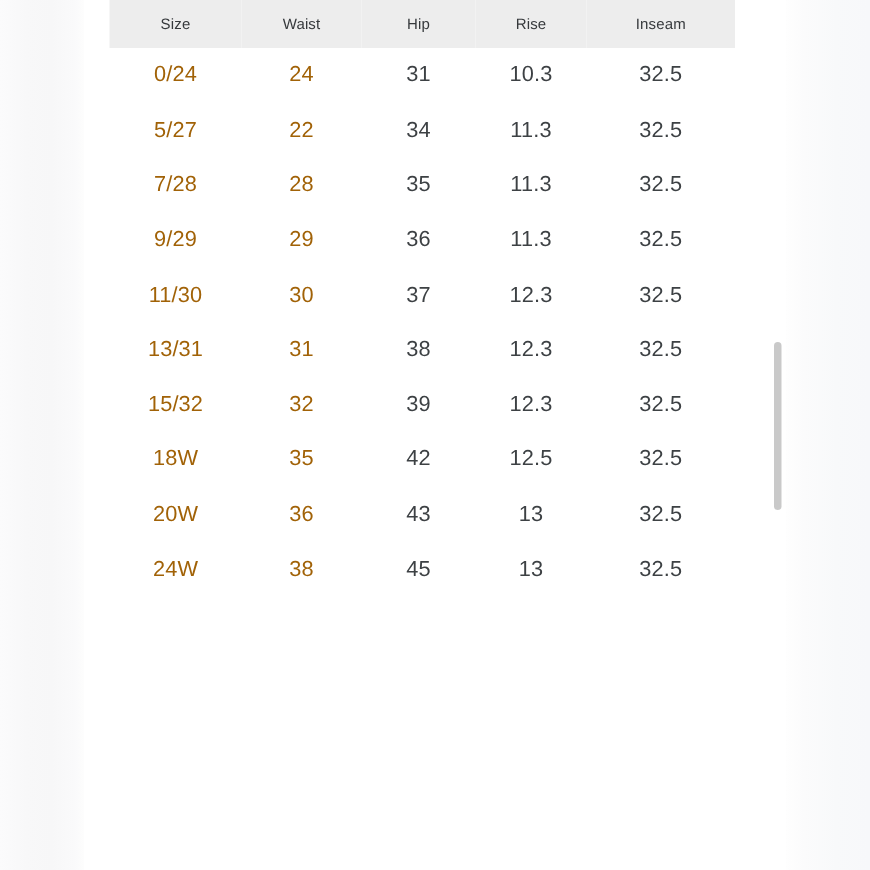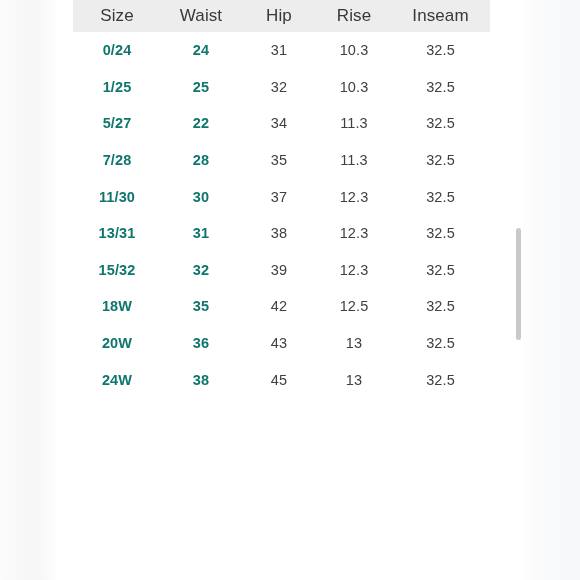--- a/index.html
+++ b/index.html
@@ -69,21 +69,21 @@
     table-layout: fixed;
   }
 
   table.size-table thead tr {
     background: #ededed;
   }
 
   table.size-table th {
     height: 32px;
     padding: 0;
-    font-size: 17px;
+    font-size: 10px;
     font-weight: 400;
     color: #36393c;
     text-align: center;
     vertical-align: middle;
     letter-spacing: 0.1px;
   }
 
   table.size-table td {
     height: 36.6px;
     padding: 0;
@@ -91,22 +91,22 @@
     text-align: center;
     vertical-align: middle;
     color: #3d4144;
     font-weight: 400;
     letter-spacing: 0.1px;
   }
 
   
   table.size-table td.c-size,
   table.size-table td.c-waist {
-    font-weight: 700;
-    color: #0f766e;
+    font-weight: 400;
+    color: #a16207;
   }
 
   
   col.w-size   { width: 88px;  }
   col.w-waist  { width: 80px;  }
   col.w-hip    { width: 76px;  }
   col.w-rise   { width: 74px;  }
   col.w-inseam { width: 99px;  }
 
   
@@ -156,41 +156,41 @@
       </thead>
       <tbody id="table-body">
           <tr>
             <td class="c-size">0/24</td>
             <td class="c-waist">24</td>
             <td class="c-hip">31</td>
             <td class="c-rise">10.3</td>
             <td class="c-inseam">32.5</td>
           </tr>
           <tr>
-            <td class="c-size">1/25</td>
-            <td class="c-waist">25</td>
-            <td class="c-hip">32</td>
-            <td class="c-rise">10.3</td>
-            <td class="c-inseam">32.5</td>
-          </tr>
-          <tr>
             <td class="c-size">5/27</td>
             <td class="c-waist">22</td>
             <td class="c-hip">34</td>
             <td class="c-rise">11.3</td>
             <td class="c-inseam">32.5</td>
           </tr>
           <tr>
             <td class="c-size">7/28</td>
             <td class="c-waist">28</td>
             <td class="c-hip">35</td>
             <td class="c-rise">11.3</td>
             <td class="c-inseam">32.5</td>
           </tr>
           <tr>
+            <td class="c-size">9/29</td>
+            <td class="c-waist">29</td>
+            <td class="c-hip">36</td>
+            <td class="c-rise">11.3</td>
+            <td class="c-inseam">32.5</td>
+          </tr>
+          <tr>
             <td class="c-size">11/30</td>
             <td class="c-waist">30</td>
             <td class="c-hip">37</td>
             <td class="c-rise">12.3</td>
             <td class="c-inseam">32.5</td>
           </tr>
           <tr>
             <td class="c-size">13/31</td>
             <td class="c-waist">31</td>
             <td class="c-hip">38</td>

